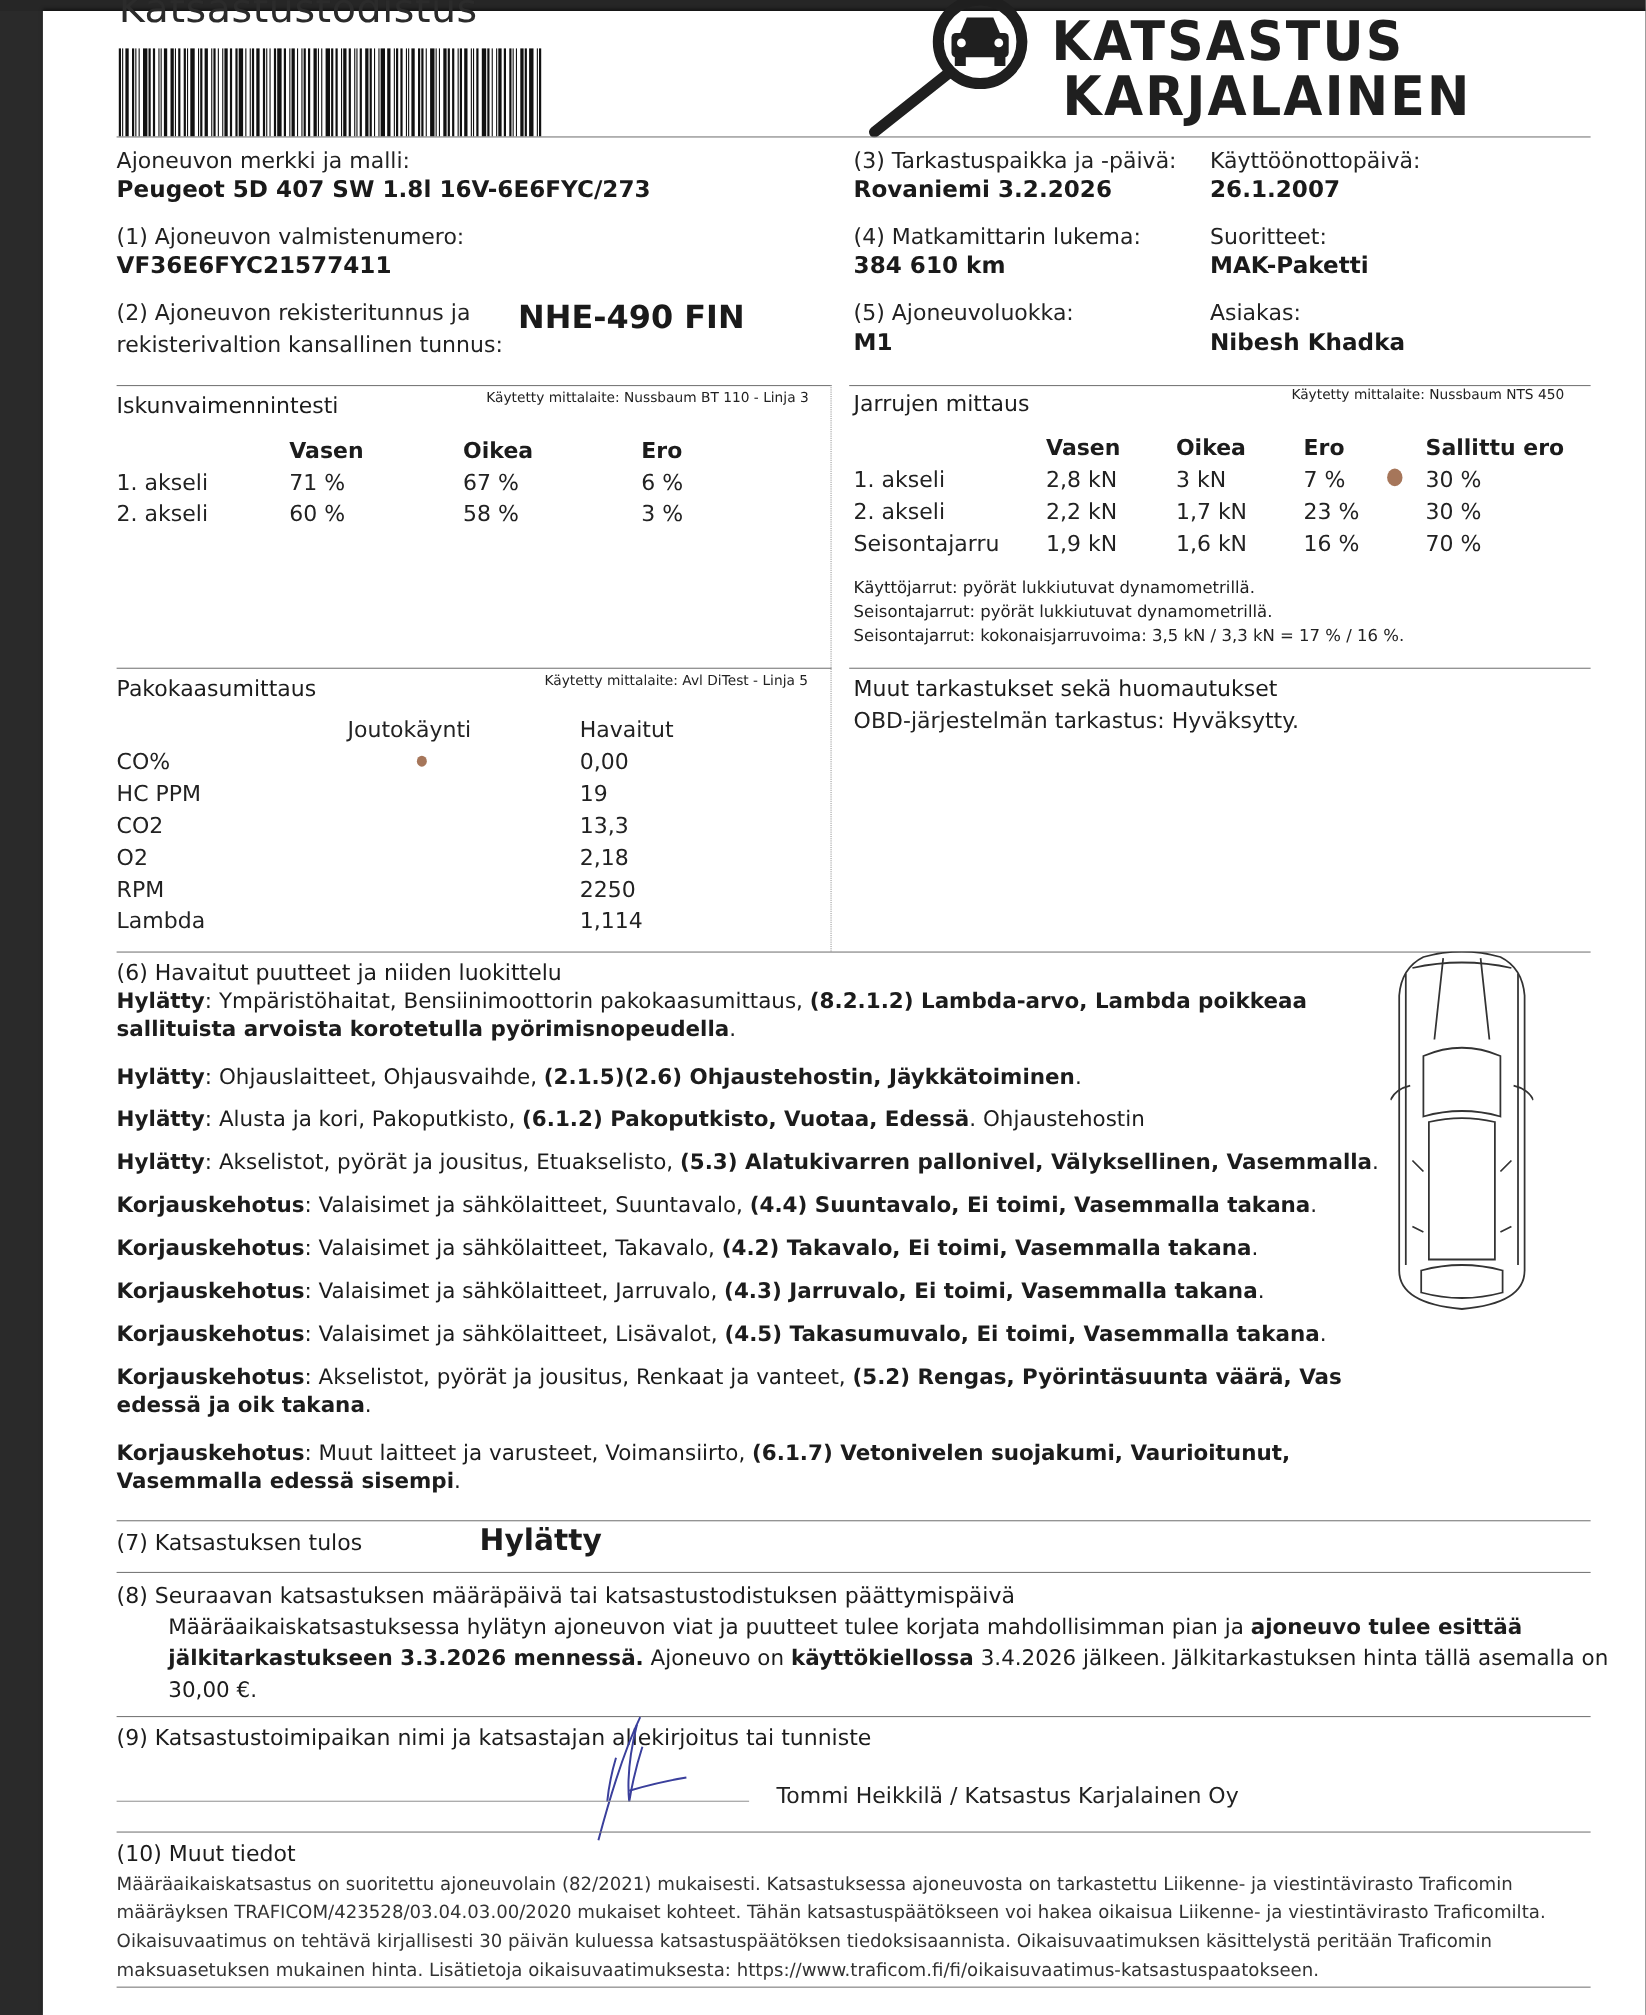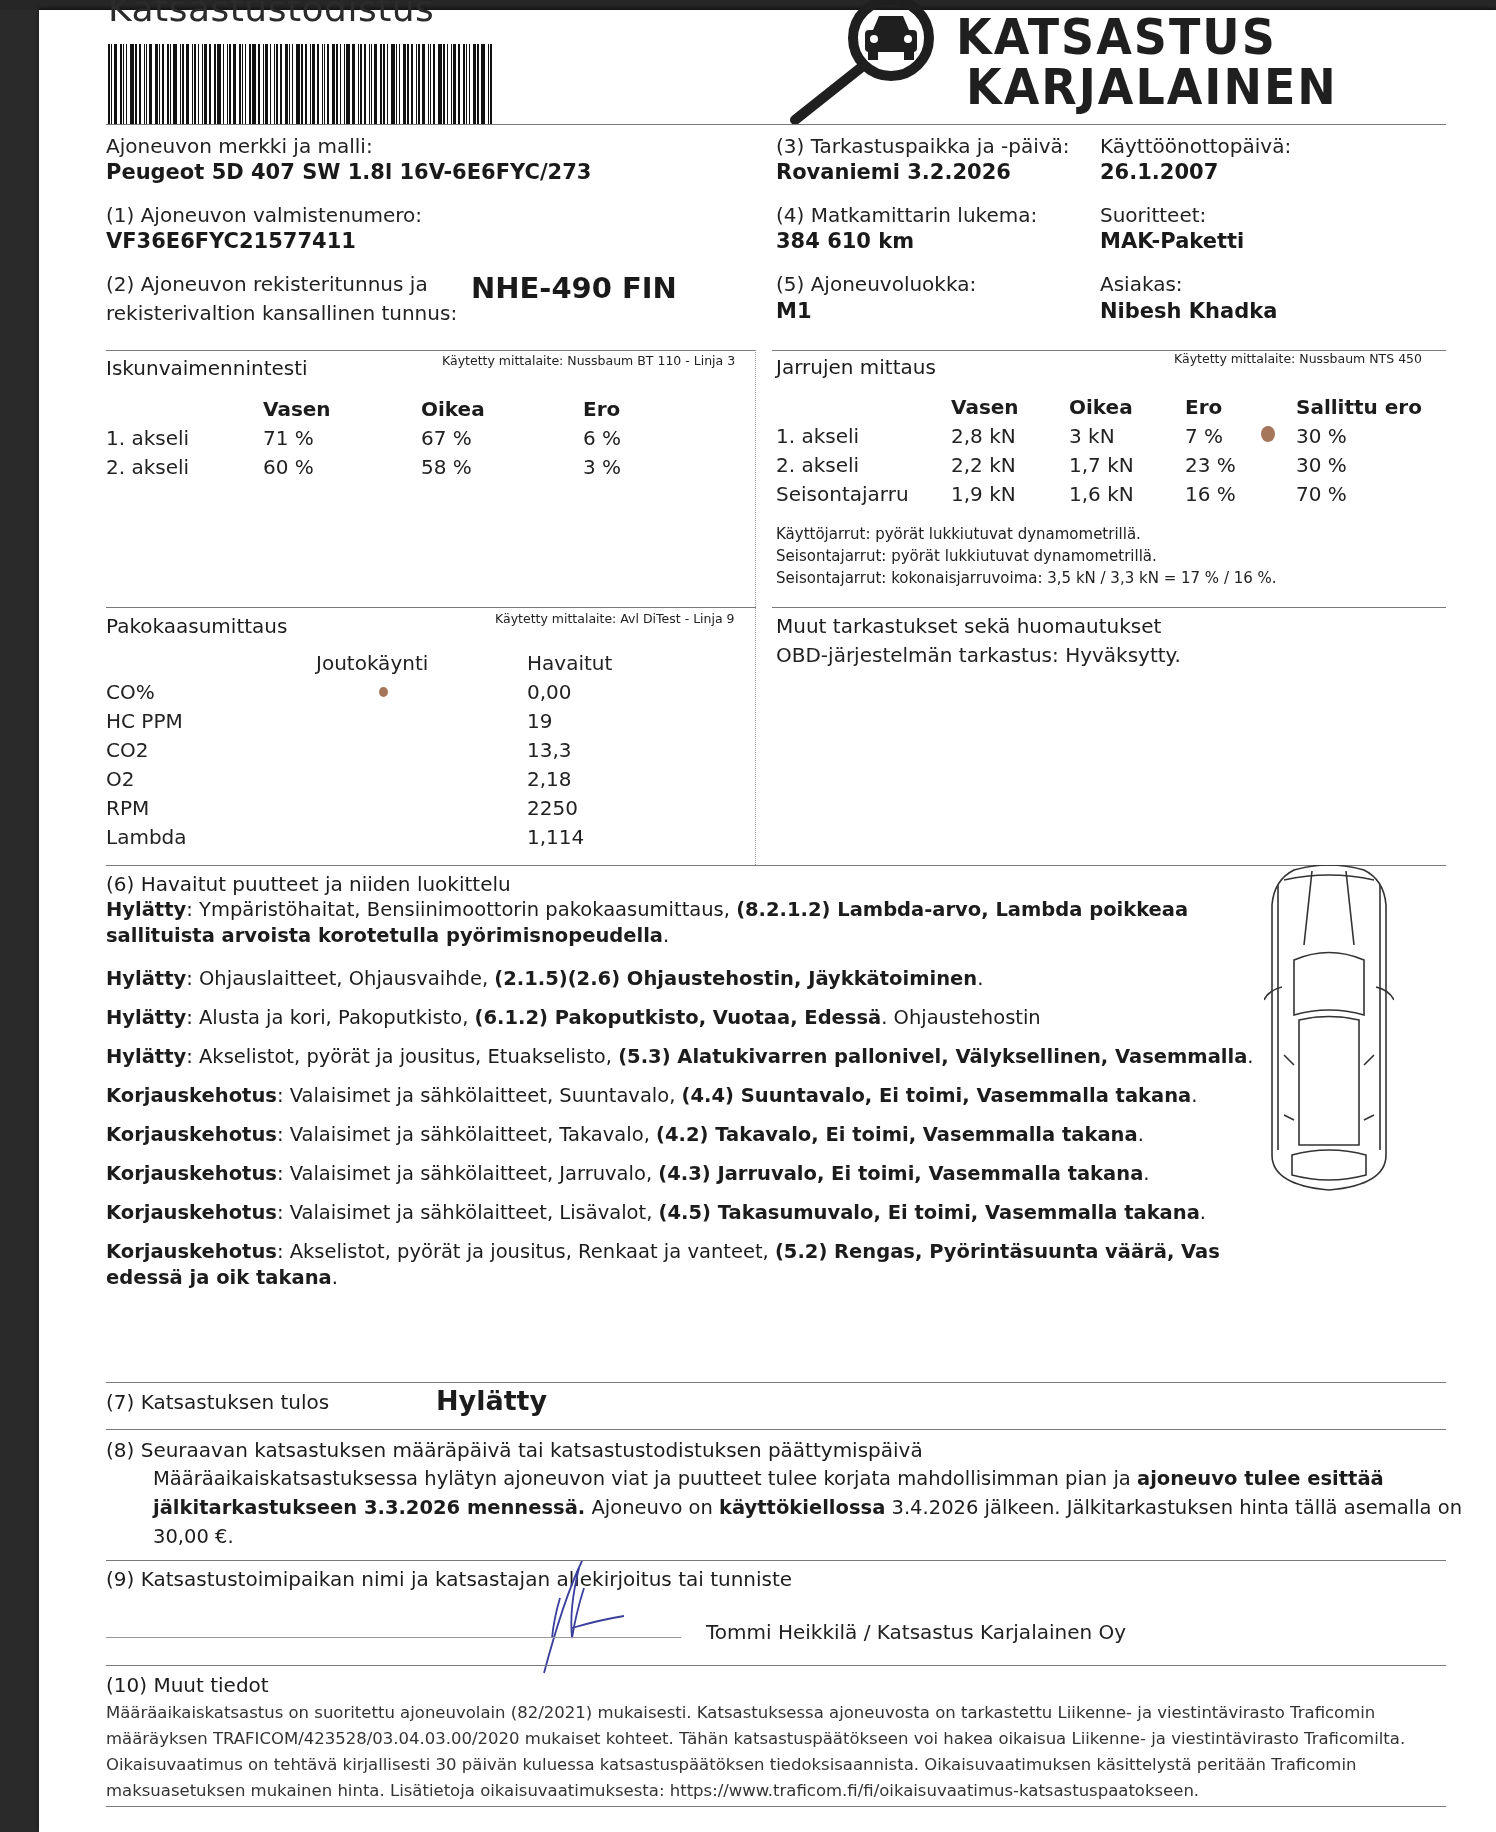--- a/index.html
+++ b/index.html
@@ -243,21 +243,21 @@
   <div class="abs note" style="left:737px;top:515px">Käyttöjarrut: pyörät lukkiutuvat dynamometrillä.</div>
   <div class="abs note" style="left:737px;top:537px">Seisontajarrut: pyörät lukkiutuvat dynamometrillä.</div>
   <div class="abs note" style="left:737px;top:559px">Seisontajarrut: kokonaisjarruvoima: 3,5 kN / 3,3 kN = 17 % / 16 %.</div>
 
   <div class="stain" style="left:1222px;top:416px;width:14px;height:16px"></div>
 
   <div class="hr" style="left:67px;top:597px;width:650px"></div>
   <div class="hr" style="left:733px;top:597px;width:674px"></div>
 
   <div class="abs sec-title" style="left:67px;top:604px">Pakokaasumittaus</div>
-  <div class="abs device" style="left:456px;top:601px">Käytetty mittalaite: Avl DiTest - Linja 9</div>
+  <div class="abs device" style="left:456px;top:601px">Käytetty mittalaite: Avl DiTest - Linja 5</div>
 
   <div>
     <div class="abs td" style="left:277px;top:641px">Joutokäynti</div>
     <div class="abs td" style="left:488px;top:641px">Havaitut</div>
 
     <div class="abs td" style="left:67px;top:670px">CO%</div>
     <div class="abs td" style="left:488px;top:670px">0,00</div>
     <div class="abs td" style="left:67px;top:699px">HC PPM</div>
     <div class="abs td" style="left:488px;top:699px">19</div>
     <div class="abs td" style="left:67px;top:728px">CO2</div>
@@ -279,20 +279,21 @@
 
   <div class="defect" style="top:887px;width:1185px"><b>Hylätty</b><span>: Ympäristöhaitat, Bensiinimoottorin pakokaasumittaus, </span><b>(8.2.1.2) Lambda-arvo, Lambda poikkeaa sallituista arvoista korotetulla pyörimisnopeudella</b><span>.</span></div>
   <div class="defect" style="top:956px"><b>Hylätty</b><span>: Ohjauslaitteet, Ohjausvaihde, </span><b>(2.1.5)(2.6) Ohjaustehostin, Jäykkätoiminen</b><span>.</span></div>
   <div class="defect" style="top:995px"><b>Hylätty</b><span>: Alusta ja kori, Pakoputkisto, </span><b>(6.1.2) Pakoputkisto, Vuotaa, Edessä</b><span>.  Ohjaustehostin</span></div>
   <div class="defect" style="top:1034px"><b>Hylätty</b><span>: Akselistot, pyörät ja jousitus, Etuakselisto, </span><b>(5.3) Alatukivarren pallonivel, Välyksellinen, Vasemmalla</b><span>.</span></div>
   <div class="defect" style="top:1073px"><b>Korjauskehotus</b><span>: Valaisimet ja sähkölaitteet, Suuntavalo, </span><b>(4.4) Suuntavalo, Ei toimi, Vasemmalla takana</b><span>.</span></div>
   <div class="defect" style="top:1112px"><b>Korjauskehotus</b><span>: Valaisimet ja sähkölaitteet, Takavalo, </span><b>(4.2) Takavalo, Ei toimi, Vasemmalla takana</b><span>.</span></div>
   <div class="defect" style="top:1151px"><b>Korjauskehotus</b><span>: Valaisimet ja sähkölaitteet, Jarruvalo, </span><b>(4.3) Jarruvalo, Ei toimi, Vasemmalla takana</b><span>.</span></div>
   <div class="defect" style="top:1190px"><b>Korjauskehotus</b><span>: Valaisimet ja sähkölaitteet, Lisävalot, </span><b>(4.5) Takasumuvalo, Ei toimi, Vasemmalla takana</b><span>.</span></div>
   <div class="defect" style="top:1229px;width:1185px"><b>Korjauskehotus</b><span>: Akselistot, pyörät ja jousitus, Renkaat ja vanteet, </span><b>(5.2) Rengas, Pyörintäsuunta väärä, Vas edessä ja oik takana</b><span>.</span></div>
+  <div class="defect" style="top:1298px;width:1185px"><b>Korjauskehotus</b><span>: Muut laitteet ja varusteet, Voimansiirto, </span><b>(6.1.7) Vetonivelen suojakumi, Vaurioitunut, Vasemmalla edessä sisempi</b><span>.</span></div>
 
   <svg style="position:absolute;left:1225px;top:855px" width="130" height="330" viewBox="0 0 130 330" fill="none" stroke="#333" stroke-width="1.6">
     <path d="M30 5 Q65 -5 100 5 Q120 15 122 40 L122 290 Q122 320 65 325 Q8 320 8 290 L8 40 Q10 15 30 5 Z"></path>
     <path d="M20 15 Q65 5 110 15"></path>
     <path d="M48 6 L40 80 M82 6 L90 80"></path>
     <path d="M30 95 Q65 80 100 95 L100 150 Q65 140 30 150 Z"></path>
     <path d="M35 155 Q65 148 95 155 L95 280 L35 280 Z"></path>
     <path d="M28 290 Q65 280 102 290 L102 310 Q65 320 28 310 Z"></path>
     <path d="M14 20 L14 285 M116 20 L116 285"></path>
     <path d="M0 135 Q5 125 18 122 M130 135 Q125 125 112 122"></path>

